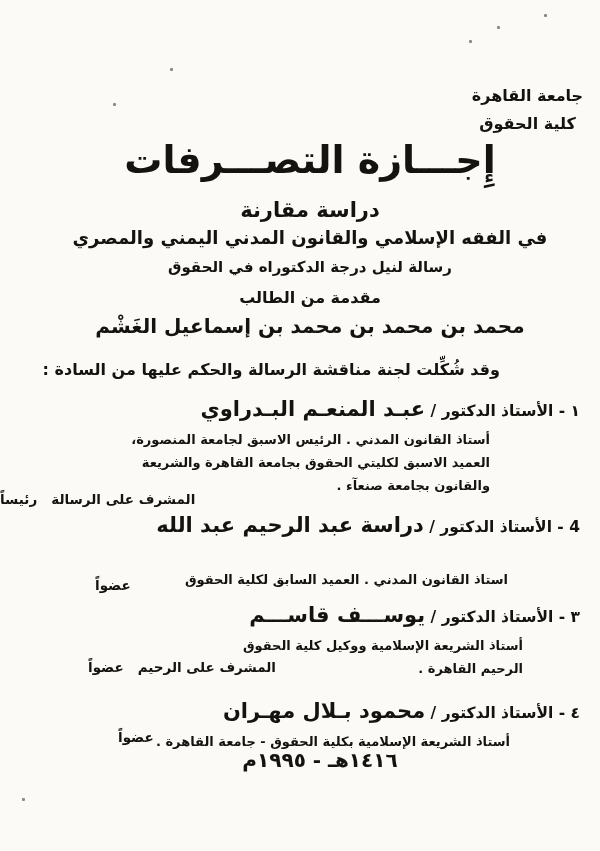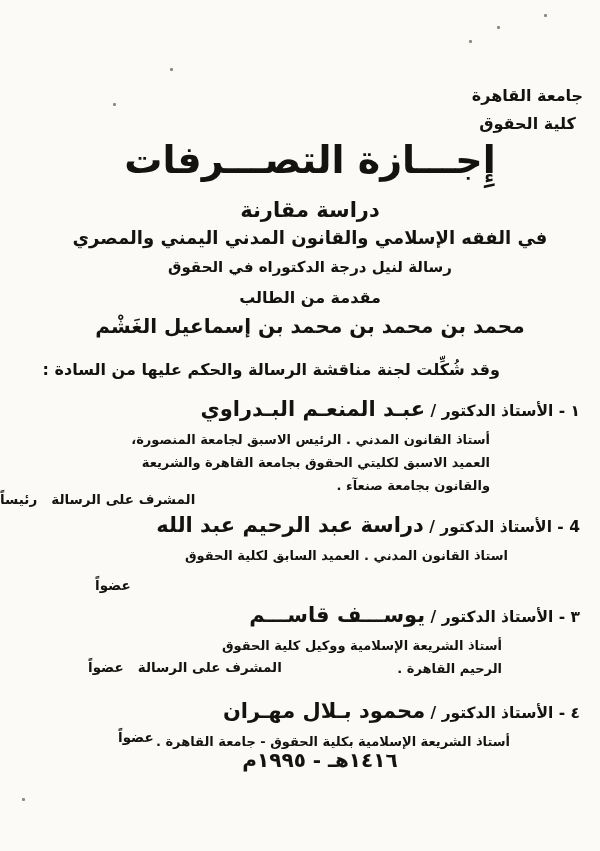--- a/index.html
+++ b/index.html
@@ -58,37 +58,37 @@
       <div>والقانون بجامعة صنعآء .</div>
     </div>
   </div>
   <div class="abs role" style="left:0;top:479px;margin-top:12px;">المشرف على الرسالة   رئيساً</div>
 
   <div class="abs entry" style="top:508px;">
     <div class="entry-head">
       <span>4 - الأستاذ الدكتور /</span>
       <span class="ename">دراسة عبد الرحيم عبد الله</span>
     </div>
-    <div class="edetails" style="padding-right:92px;">
+    <div class="edetails" style="padding-right:92px;margin-top:24px;">
       <div>استاذ القانون المدني . العميد السابق لكلية الحقوق</div>
     </div>
   </div>
   <div class="abs role" style="left:95px;top:577px;">عضواً</div>
 
   <div class="abs entry" style="top:598px;">
     <div class="entry-head">
       <span>٣ - الأستاذ الدكتور /</span>
       <span class="ename">يوســـف قاســـم</span>
     </div>
-    <div class="edetails" style="padding-right:98px;">
+    <div class="edetails" style="padding-right:77px;">
       <div>أستاذ الشريعة الإسلامية ووكيل كلية الحقوق</div>
       <div>الرحيم القاهرة .</div>
     </div>
   </div>
-  <div class="abs role" style="left:88px;top:659px;">المشرف على الرسالة   عضواً</div>
+  <div class="abs role" style="left:88px;top:659px;">المشرف على الرحيم   عضواً</div>
 
   <div class="abs entry" style="top:694px;">
     <div class="entry-head">
       <span>٤ - الأستاذ الدكتور /</span>
       <span class="ename">محمود بـلال مهـران</span>
     </div>
     <div class="edetails" style="padding-right:90px;">
       <div>أستاذ الشريعة الإسلامية بكلية الحقوق - جامعة القاهرة .</div>
     </div>
   </div>

